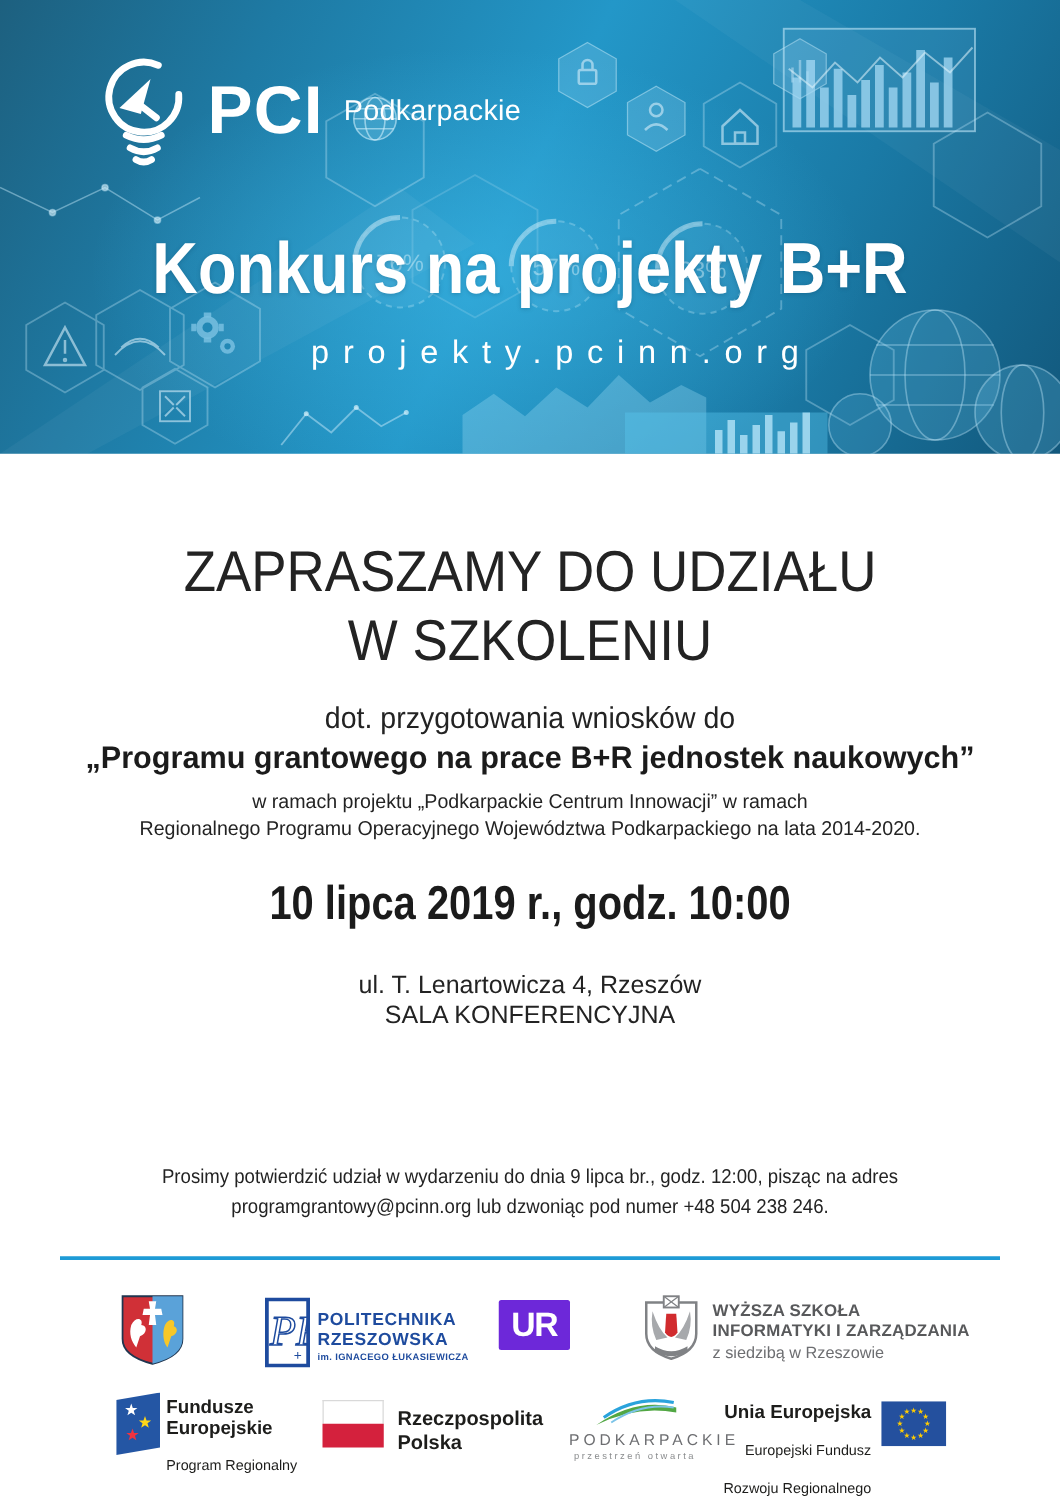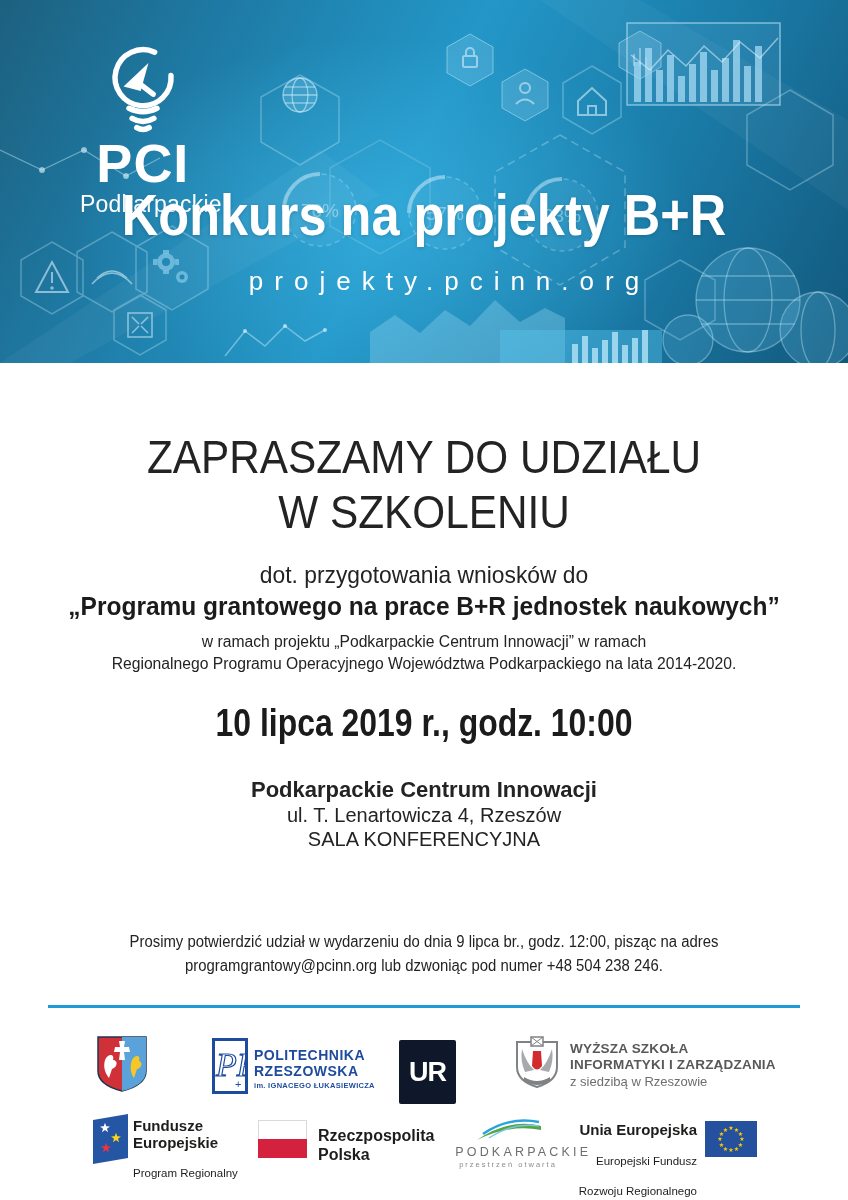--- a/index.html
+++ b/index.html
@@ -12,21 +12,21 @@
 
   
   .banner {
     position:absolute; top:0; left:0; width:848px; height:363px; overflow:hidden;
     background:
       radial-gradient(ellipse 430px 250px at 45% 60%, rgba(62,184,231,.55), rgba(62,184,231,0) 72%),
       linear-gradient(116deg, #1d607f 0%, #1e7aa4 22%, #2397c8 48%, #1a7aa6 74%, #12587c 100%);
   }
   .banner-svg { position:absolute; inset:0; display:block; }
 
-  .brand { position:absolute; top:40px; left:80px; display:flex; align-items:center; color:#fff;flex-direction:column; }
+  .brand { position:absolute; top:40px; left:80px; display:flex; align-items:center; color:#fff; }
   .brand-icon { width:70px; height:96px; margin-right:16px; }
   .brand-acronym { font-size:54px; font-weight:bold; letter-spacing:1px; line-height:1; margin-right:16px; }
   .brand-name { font-size:23px; line-height:28px; font-weight:normal; letter-spacing:.2px; }
 
   .banner-title {
     position:absolute; top:186px; left:0; right:0; text-align:center; color:#fff;
     font-size:58px; font-weight:bold; line-height:1; transform:scaleX(.87); transform-origin:center;
     text-shadow:0 1px 4px rgba(10,50,80,.25);
   }
   .banner-url {
@@ -66,21 +66,21 @@
 
   .separator { position:absolute; top:1005px; left:48px; width:752px; height:3px; background:#1e9bd6; }
 
   
   .logo { position:absolute; }
   .coa { top:1036px; left:97px; }
   .pr-emblem { top:1038px; left:212px; }
   .pr-text { top:1047px; left:254px; color:#1e4b9e; }
   .pr-l1,.pr-l2 { font-size:14px; font-weight:bold; letter-spacing:.5px; line-height:16px; }
   .pr-l3 { font-size:7.5px; font-weight:bold; letter-spacing:.3px; margin-top:2px; }
-  .ur-box { top:1040px; left:399px; width:57px; height:64px; background:#0f172a; border-radius:2px;
+  .ur-box { top:1040px; left:399px; width:57px; height:40px; background:#6d28d9; border-radius:2px;
     display:flex; align-items:center; justify-content:center; color:#fff; font-weight:bold;
     font-size:27px; letter-spacing:-1px; }
   .wsiiz-crest { top:1036px; left:513px; }
   .wsiiz-text { top:1041px; left:570px; color:#58595b; }
   .ws-l1,.ws-l2 { font-size:13.5px; font-weight:bold; line-height:16px; letter-spacing:.2px; }
   .ws-l3 { font-size:13px; font-weight:normal; color:#6d6e71; margin-top:1px; }
 
   .fe-flag { top:1114px; left:93px; }
   .fe-text { top:1117px; left:133px; color:#1d1d1b; }
   .fe-l1,.fe-l2 { font-size:15px; font-weight:bold; line-height:17px; }
@@ -278,21 +278,20 @@
       <div>W SZKOLENIU</div>
     </div>
     <div class="subject-intro">dot. przygotowania wniosków do</div>
     <div class="subject-program">„Programu grantowego na prace B+R jednostek naukowych”</div>
     <div class="context">
       <div>w ramach projektu „Podkarpackie Centrum Innowacji” w ramach</div>
       <div>Regionalnego Programu Operacyjnego Województwa Podkarpackiego na lata 2014-2020.</div>
     </div>
     <div class="datetime">10 lipca 2019 r., godz. 10:00</div>
     <div class="venue">
-      <div class="venue-name">Podkarpackie Centrum Innowacji</div>
       <div class="venue-address">ul. T. Lenartowicza 4, Rzeszów</div>
       <div class="venue-room">SALA KONFERENCYJNA</div>
     </div>
     <div class="rsvp">
       <div>Prosimy potwierdzić udział w wydarzeniu do dnia 9 lipca br., godz. 12:00, pisząc na adres</div>
       <div>programgrantowy@pcinn.org lub dzwoniąc pod numer +48 504 238 246.</div>
     </div>
   </main>
 
   <div class="separator"></div>

